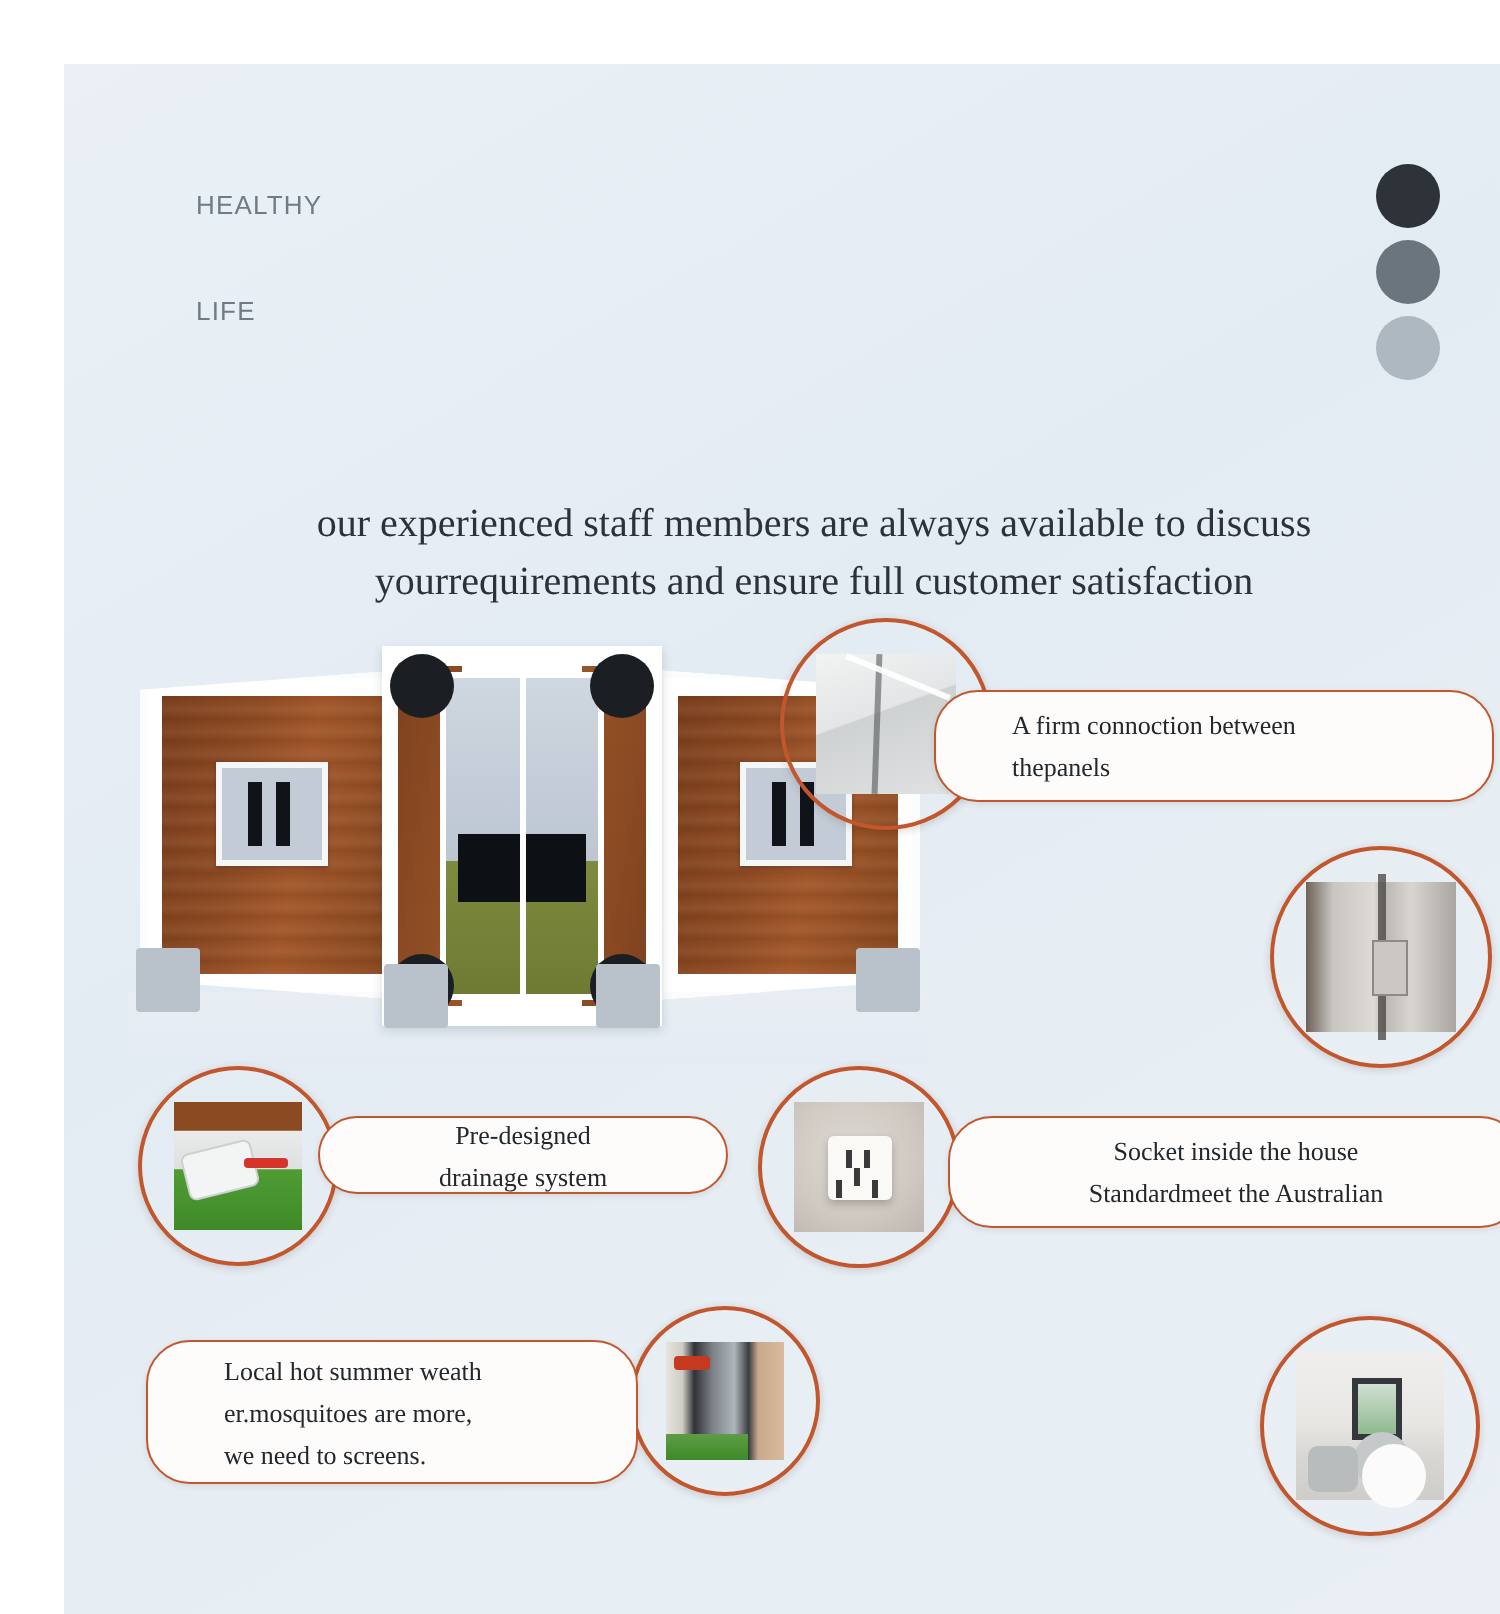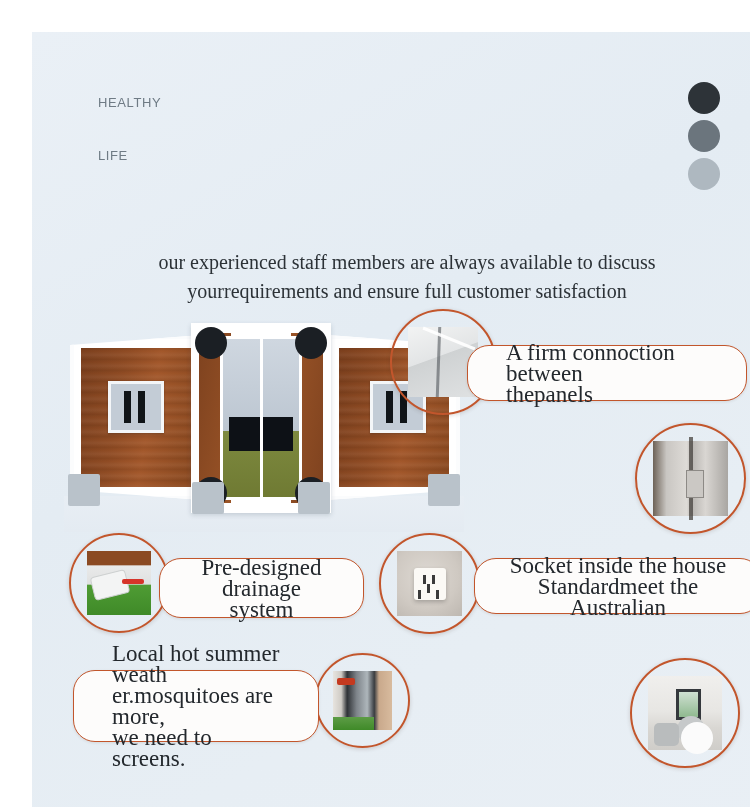--- a/index.html
+++ b/index.html
@@ -138,21 +138,21 @@
     overflow: hidden;
     box-shadow: 0 1px 4px rgba(60,40,30,0.18);
   }
   .pill {
     position: absolute;
     background: #fdfcfb;
     border: 1.5px solid #c2562c;
     border-radius: 22px;
     display: flex; align-items: center;
     font-family: "Liberation Serif", serif;
-    font-size: 23px;
+    font-size: 13px;
     color: #23282d;
     line-height: 21px;
     box-shadow: 0 1px 3px rgba(60,40,30,0.10);
   }
   .pill span { display: block; width: 100%; white-space: pre-line; }
   .pill.pad-l { padding: 8px 14px 8px 22px; }
   .pill.pad-c { padding: 8px 16px; text-align: center; }
 
   
   .img-panel {
@@ -304,21 +304,21 @@
 thepanels</span>
   </div>
 
   <div class="circ" style="left:603px;top:391px;width:111px;height:111px;">
     <div class="img-seam"></div>
   </div>
 
   <div class="circ" style="left:37px;top:501px;width:100px;height:100px;">
     <div class="img-drain"></div>
   </div>
-  <div class="pill pad-c" style="left:127px;top:526px;width:205px;height:60px;justify-content:flex-end;">
+  <div class="pill pad-c" style="left:127px;top:526px;width:205px;height:39px;justify-content:flex-end;">
     <span>Pre-designed
 drainage system</span>
   </div>
 
   <div class="circ" style="left:347px;top:501px;width:101px;height:101px;">
     <div class="img-socket">
       <div class="socket-face"></div>
     </div>
   </div>
   <div class="pill pad-c" style="left:442px;top:526px;width:288px;height:56px;font-family:Liberation Serif, serif;">

